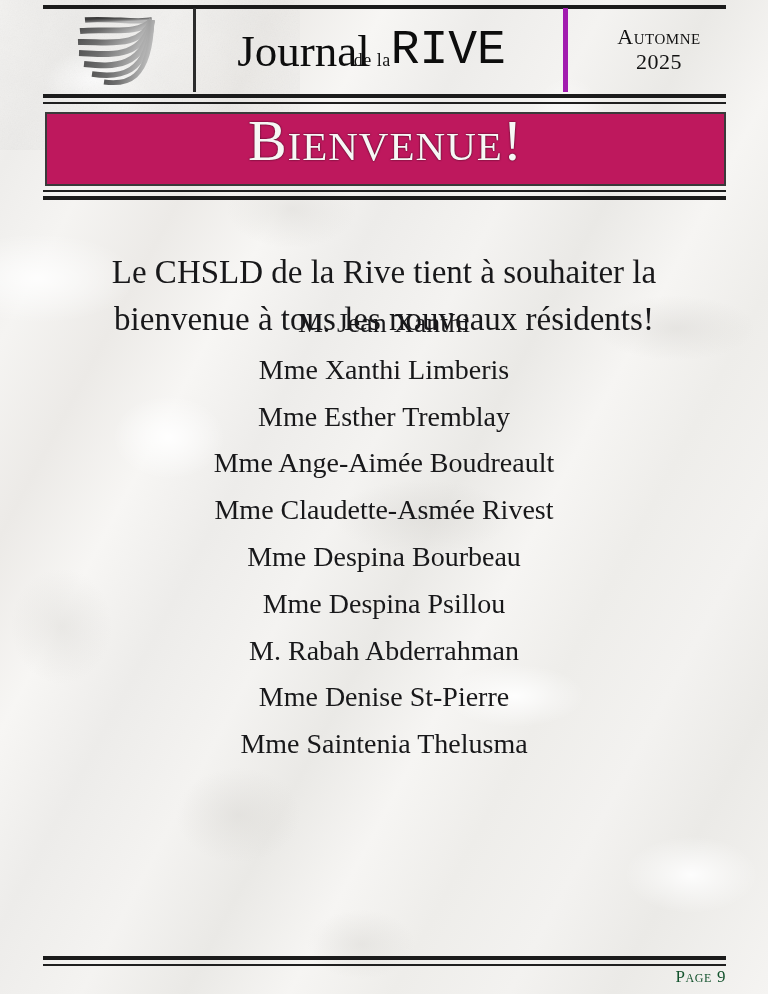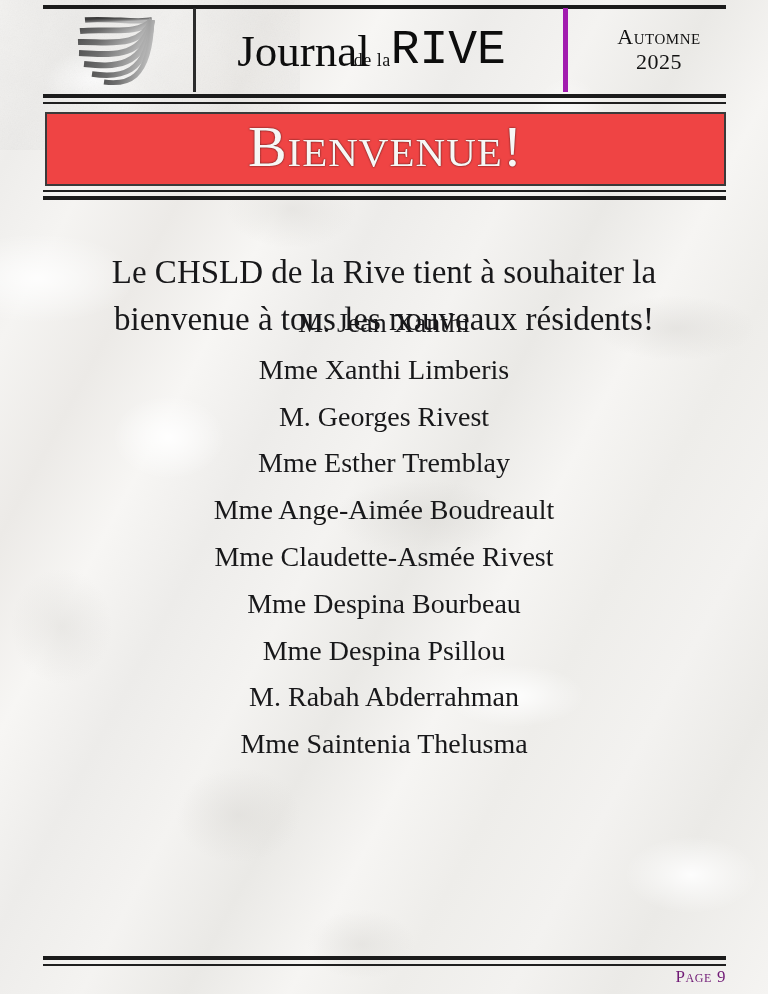--- a/index.html
+++ b/index.html
@@ -85,24 +85,24 @@
 
   #date-block { text-align: center; line-height: 1.12; margin-left: 24px; }
   #date-season {
     font-size: 22px; font-variant: small-caps; letter-spacing: 0.5px; color: #121212;
   }
   #date-year { font-size: 22px; letter-spacing: 0.5px; color: #121212; }
 
   
   #banner-block {
     position: absolute; left: 45px; top: 112px; width: 681px; height: 74px;
-    background: #ef4444;
+    background: #be185d;
     border: 2px solid #3a3a3a;
     box-sizing: border-box;
-    display: flex; align-items: center; justify-content: center;
+    display: flex; justify-content: center;
   }
   #banner-title {
     color: #f7f7f5;
     font-size: 58px;
     font-variant: small-caps;
     letter-spacing: 1px;
     line-height: 1;
     text-shadow: 0 0 2px rgba(0,0,0,0.8);
     white-space: nowrap;
     position: relative; top: -2px;
@@ -126,21 +126,21 @@
     font-size: 28px;
     line-height: 46.8px;
     color: #18181a;
     white-space: nowrap;
   }
 
   
   #page-label {
     position: absolute; right: 42px; top: 967px;
     font-size: 17px; font-variant: small-caps;
-    letter-spacing: 0.6px; color: #701a75;
+    letter-spacing: 0.6px; color: #14532d;
     white-space: nowrap;
   }
 </style>
 </head>
 <body>
 
 <div id="paper"></div>
 
 <svg id="grain" xmlns="http://www.w3.org/2000/svg">
   <filter id="grainFilter">
@@ -212,27 +212,27 @@
   </div>
 
   <div class="rule-thin" style="left:43px; top:190px; width:683px;"></div>
   <div class="rule-thick" style="left:43px; top:196px; width:683px;"></div>
 
   <p id="intro">Le CHSLD de la Rive tient à souhaiter la bienvenue à tous les nouveaux résidents!</p>
 
   <ul id="names-list">
     <li>M. Jean Xanthi</li>
     <li>Mme Xanthi Limberis</li>
-    <li>M. Georges Rivest</li>
     <li>Mme Esther Tremblay</li>
     <li>Mme Ange-Aimée Boudreault</li>
     <li>Mme Claudette-Asmée Rivest</li>
     <li>Mme Despina Bourbeau</li>
     <li>Mme Despina Psillou</li>
     <li>M. Rabah Abderrahman</li>
+    <li>Mme Denise St-Pierre</li>
     <li>Mme Saintenia Thelusma</li>
   </ul>
 
   <div class="rule-thick" style="left:43px; top:956px; width:683px;"></div>
   <div class="rule-thin" style="left:43px; top:964px; width:683px;"></div>
   <div id="page-label">Page 9</div>
 
 </div>
 
 </body></html>

